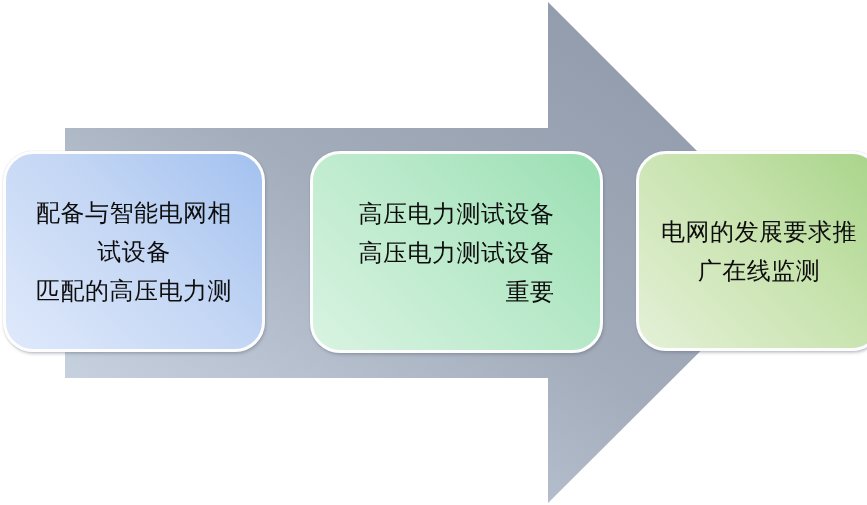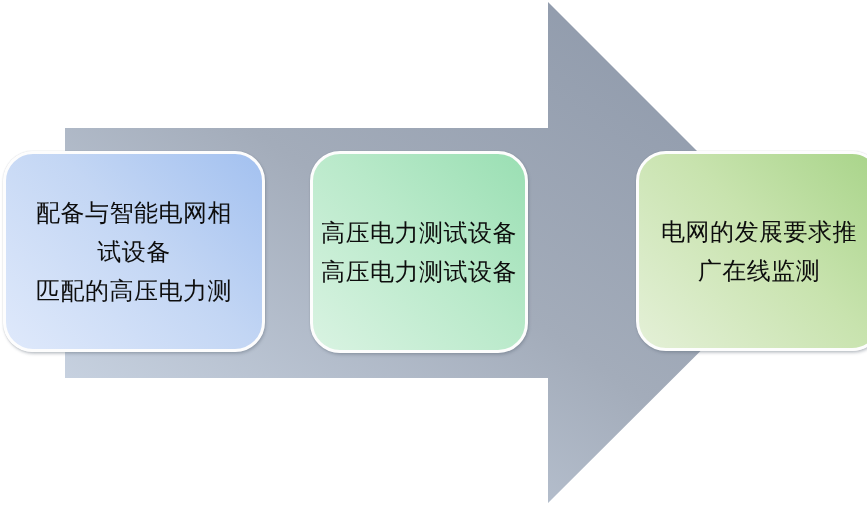--- a/index.html
+++ b/index.html
@@ -39,21 +39,21 @@
     line-height: 39px;
     color: #0d0d0d;
     letter-spacing: 0.5px;
   }
   .step-box .line { display: block; white-space: nowrap; }
   .box-1 {
     left: 3px; top: 151px; width: 262px; height: 201px;
     background: linear-gradient(225deg, #a3c1f0 0%, #c3d6f4 45%, #dfe9fb 100%);
   }
   .box-2 {
-    left: 310px; top: 151px; width: 218px; height: 202px;
+    left: 310px; top: 151px; width: 293px; height: 202px;
     background: linear-gradient(225deg, #9adfb3 0%, #b8e9c9 45%, #d9f3e2 100%);
     text-align: right;
   }
   .box-3 {
     left: 636px; top: 151px; width: 246px; height: 200px;
     background: linear-gradient(225deg, #a8d489 0%, #c8e3ae 45%, #e4f0d7 100%);
   }
 </style>
 </head>
 <body>
@@ -76,20 +76,21 @@
       <span class="line">配备与智能电网相</span>
       <span class="line">试设备</span>
       <span class="line">匹配的高压电力测</span>
     </div>
   </div>
 
   <div class="step-box box-2">
     <div class="box-text">
       <span class="line">高压电力测试设备</span>
       <span class="line">高压电力测试设备</span>
+      <span class="line">重要</span>
     </div>
   </div>
 
   <div class="step-box box-3">
     <div class="box-text">
       <span class="line">电网的发展要求推</span>
       <span class="line">广在线监测</span>
     </div>
   </div>
 

